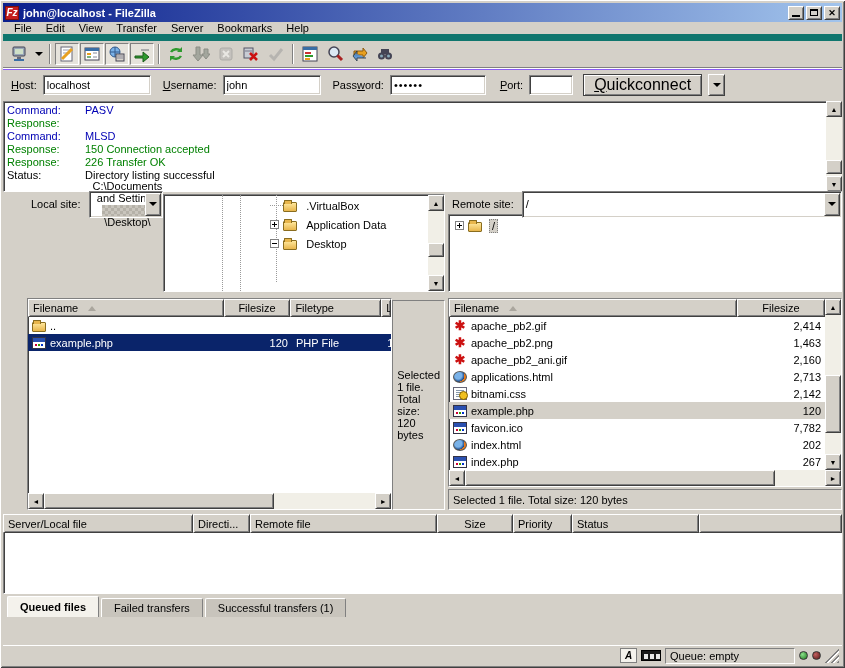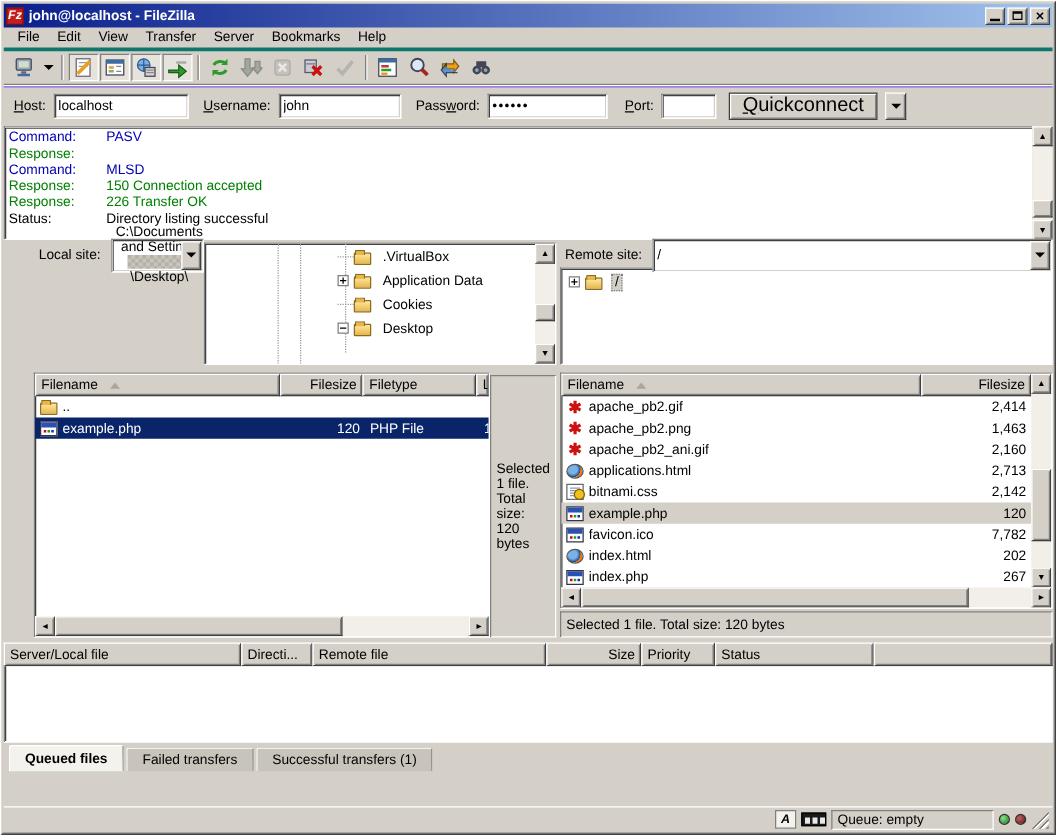--- a/index.html
+++ b/index.html
@@ -14,21 +14,21 @@
   .titlebar{height:19px;flex:0 0 19px;background:linear-gradient(to right,#0a1e8c,#a2c4ec);
     display:flex;align-items:center;padding:0 2px;color:#fff;font-weight:bold;}
   .fz-icon{width:14px;height:14px;background:#c41e1e;border:1px solid #7a0f0f;color:#fff;
     font-size:10px;font-weight:bold;line-height:12px;text-align:center;margin-right:4px;font-style:italic;}
   .title-text{flex:1;white-space:nowrap;overflow:hidden;}
   .winbtn{width:16px;height:14px;margin-left:2px;display:flex;align-items:center;justify-content:center;
     font-size:9px;font-weight:bold;color:#000;cursor:default;}
   .winbtn .mingl{width:8px;height:2px;background:#000;margin-top:7px;}
   .winbtn .maxgl{width:8px;height:7px;border:1px solid #000;border-top-width:2px;}
   
-  .menubar{height:19px;flex:0 0 19px;display:flex;align-items:center;padding-left:4px;border-bottom:3px solid #0f766e;}
+  .menubar{height:19px;flex:0 0 19px;display:flex;align-items:center;padding-left:4px;border-bottom:7px solid #0f766e;}
   .menu-item{padding:2px 7px;}
   
   .toolbar{height:26px;flex:0 0 26px;display:flex;align-items:center;padding-left:4px;gap:1px;}
   .tbtn{width:24px;height:22px;display:flex;align-items:center;justify-content:center;border:1px solid transparent;}
   .tbtn.pressed{border:1px solid #808080;border-right-color:#fff;border-bottom-color:#fff;background:#e6e3dc;}
   .tbtn.narrow{width:13px;}
   .tbtn.disabled{filter:grayscale(90%);opacity:.5;}
   .tsep{width:2px;height:20px;border-left:1px solid #808080;border-right:1px solid #fff;margin:0 3px;}
   
   .qcbar{height:31px;flex:0 0 31px;display:flex;align-items:center;padding-left:8px;gap:6px;border-top:1px solid #8b5cf6;}
@@ -83,21 +83,21 @@
   .tree-label.sel{background:#d4d0c8;border:1px dotted #808080;}
   
   .lists{display:flex;flex:0 0 205px;margin-top:3px;}
   .list-pane{display:flex;flex-direction:column;background:#fff;border:1px solid #808080;border-bottom-color:#fff;border-right-color:#fff;
     box-shadow:inset 1px 1px 0 #404040;overflow:hidden;}
   .list-main{flex:1;display:flex;overflow:hidden;}
   .list-cols{flex:1;display:flex;flex-direction:column;overflow:hidden;}
   .lhdr{height:18px;flex:0 0 18px;display:flex;}
   .hcell{background:#d4d0c8;border:1px solid #fff;border-right-color:#404040;border-bottom-color:#404040;
     box-shadow:inset 1px 1px 0 #d4d0c8, inset -1px -1px 0 #808080;display:flex;align-items:center;padding:0 4px;overflow:hidden;white-space:nowrap;}
-  .hcell.r{justify-content:flex-end;}
+  .hcell.r{justify-content:center;}
   .sortasc{width:0;height:0;border-left:4px solid transparent;border-right:4px solid transparent;border-bottom:5px solid #aaa69e;margin-left:10px;}
   .lrow{height:17px;flex:0 0 17px;display:flex;align-items:center;white-space:nowrap;}
   .lrow .cell{display:flex;align-items:center;padding:0 4px;overflow:hidden;height:17px;}
   .lrow .cell.r{justify-content:flex-end;}
   .sel-active{background:#0a246a;color:#fff;}
   .sel-inactive{background:#d4d0c8;}
   .fileicon{width:14px;height:13px;flex:0 0 14px;margin-right:4px;position:relative;}
   
   .icon-folder{background:linear-gradient(#ffe79c,#e8b64c);border:1px solid #8a6d1f;border-radius:1px;margin-top:2px;height:10px;}
   .icon-folder:before{content:"";position:absolute;top:-3px;left:0;width:6px;height:3px;background:#e8b64c;border:1px solid #8a6d1f;border-bottom:none;border-radius:1px 1px 0 0;}
@@ -353,25 +353,20 @@
             <div class="expander-space"></div>
             <div class="fileicon icon-folder"></div>
             <span class="tree-label">.VirtualBox</span>
           </div>
           <div class="tree-item" style="padding-left:106px">
             <div class="expander plus"></div>
             <div class="fileicon icon-folder"></div>
             <span class="tree-label">Application Data</span>
           </div>
           <div class="tree-item" style="padding-left:106px">
-            <div class="expander-space"></div>
-            <div class="fileicon icon-folder"></div>
-            <span class="tree-label">Cookies</span>
-          </div>
-          <div class="tree-item" style="padding-left:106px">
             <div class="expander minus"></div>
             <div class="fileicon icon-folder"></div>
             <span class="tree-label">Desktop</span>
           </div>
         </div>
         <div class="vsb">
           <div class="sbbtn">▲</div>
           <div class="sbtrack">
               <div class="sbthumb" style="left:0;right:0;top:32px;height:14px"></div>
             </div>

